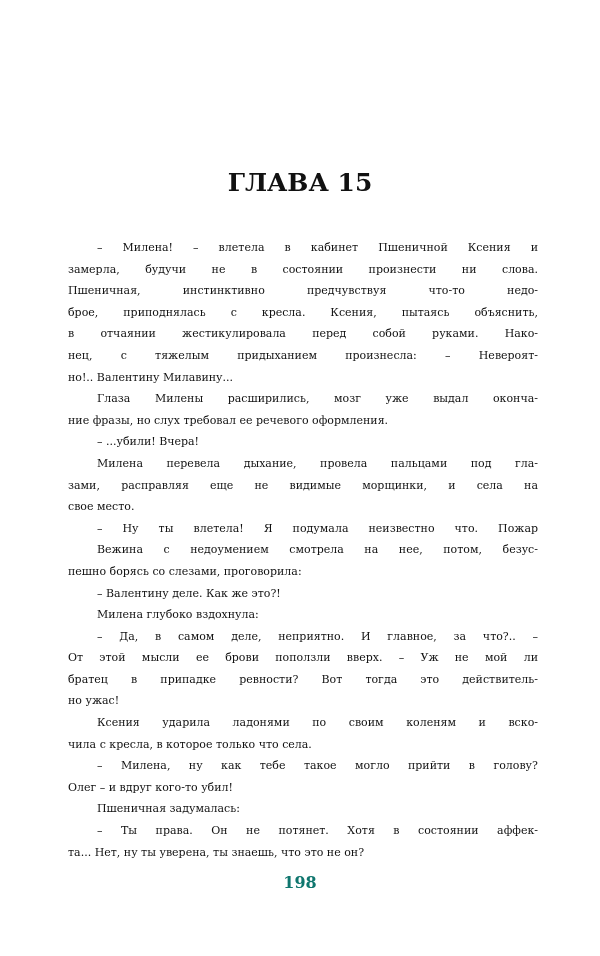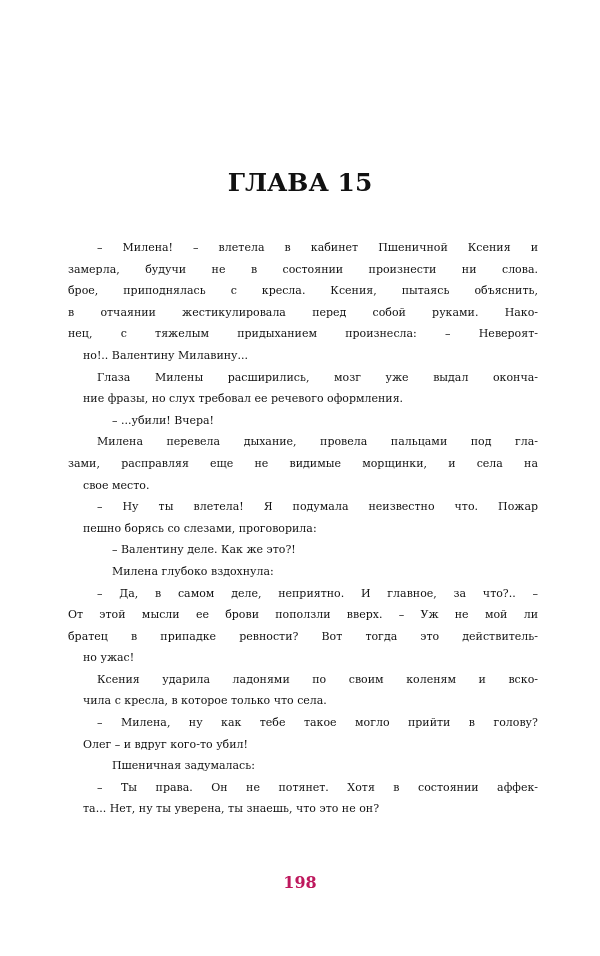--- a/index.html
+++ b/index.html
@@ -4,44 +4,46 @@
 <style>
   html, body { margin: 0; padding: 0; background: #ffffff; }
   body { width: 600px; height: 956px; position: relative; overflow: hidden;
          font-family: "DejaVu Serif", "Liberation Serif", serif; color: #111; }
   .page { position: absolute; left: 0; top: 0; width: 600px; height: 956px; background: #fff; }
   .chapter-title { position: absolute; top: 168px; left: 0; width: 600px; text-align: center;
          font-family: "DejaVu Serif", serif; font-weight: bold; font-size: 25px; letter-spacing: 0px; color: #111; }
   .body-text { position: absolute; top: 237px; left: 68px; width: 470px; }
   .line { height: 21.6px; line-height: 21.6px; font-size: 11px; white-space: nowrap;
           text-align: justify; text-align-last: justify; overflow: visible; }
-  .line.last { text-align-last: left; margin-left: 15px; }
+  .line.last { text-align-last: left; }
   .line.indent { text-indent: 29px; }
   .page-number { position: absolute; top: 873px; left: 0; width: 600px; text-align: center;
-          font-size: 16px; font-weight: bold; color: #be185d; }
+          font-size: 16px; font-weight: bold; color: #0f766e; }
 </style>
 </head>
 <body>
 
 <div class="page">
   <div class="chapter-title">ГЛАВА 15</div>
   <div class="body-text" id="body-text">
       <div class="line indent">– Милена! – влетела в кабинет Пшеничной Ксения и</div>
       <div class="line">замерла, будучи не в состоянии произнести ни слова.</div>
+      <div class="line">Пшеничная, инстинктивно предчувствуя что-то недо-</div>
       <div class="line">брое, приподнялась с кресла. Ксения, пытаясь объяснить,</div>
       <div class="line">в отчаянии жестикулировала перед собой руками. Нако-</div>
       <div class="line">нец, с тяжелым придыханием произнесла: – Невероят-</div>
       <div class="line last">но!.. Валентину Милавину...</div>
       <div class="line indent">Глаза Милены расширились, мозг уже выдал оконча-</div>
       <div class="line last">ние фразы, но слух требовал ее речевого оформления.</div>
       <div class="line indent last">– ...убили! Вчера!</div>
       <div class="line indent">Милена перевела дыхание, провела пальцами под гла-</div>
       <div class="line">зами, расправляя еще не видимые морщинки, и села на</div>
       <div class="line last">свое место.</div>
       <div class="line indent">– Ну ты влетела! Я подумала неизвестно что. Пожар</div>
+      <div class="line indent">Вежина с недоумением смотрела на нее, потом, безус-</div>
       <div class="line last">пешно борясь со слезами, проговорила:</div>
       <div class="line indent last">– Валентину деле. Как же это?!</div>
       <div class="line indent last">Милена глубоко вздохнула:</div>
       <div class="line indent">– Да, в самом деле, неприятно. И главное, за что?.. –</div>
       <div class="line">От этой мысли ее брови поползли вверх. – Уж не мой ли</div>
       <div class="line">братец в припадке ревности? Вот тогда это действитель-</div>
       <div class="line last">но ужас!</div>
       <div class="line indent">Ксения ударила ладонями по своим коленям и вско-</div>
       <div class="line last">чила с кресла, в которое только что села.</div>
       <div class="line indent">– Милена, ну как тебе такое могло прийти в голову?</div>

